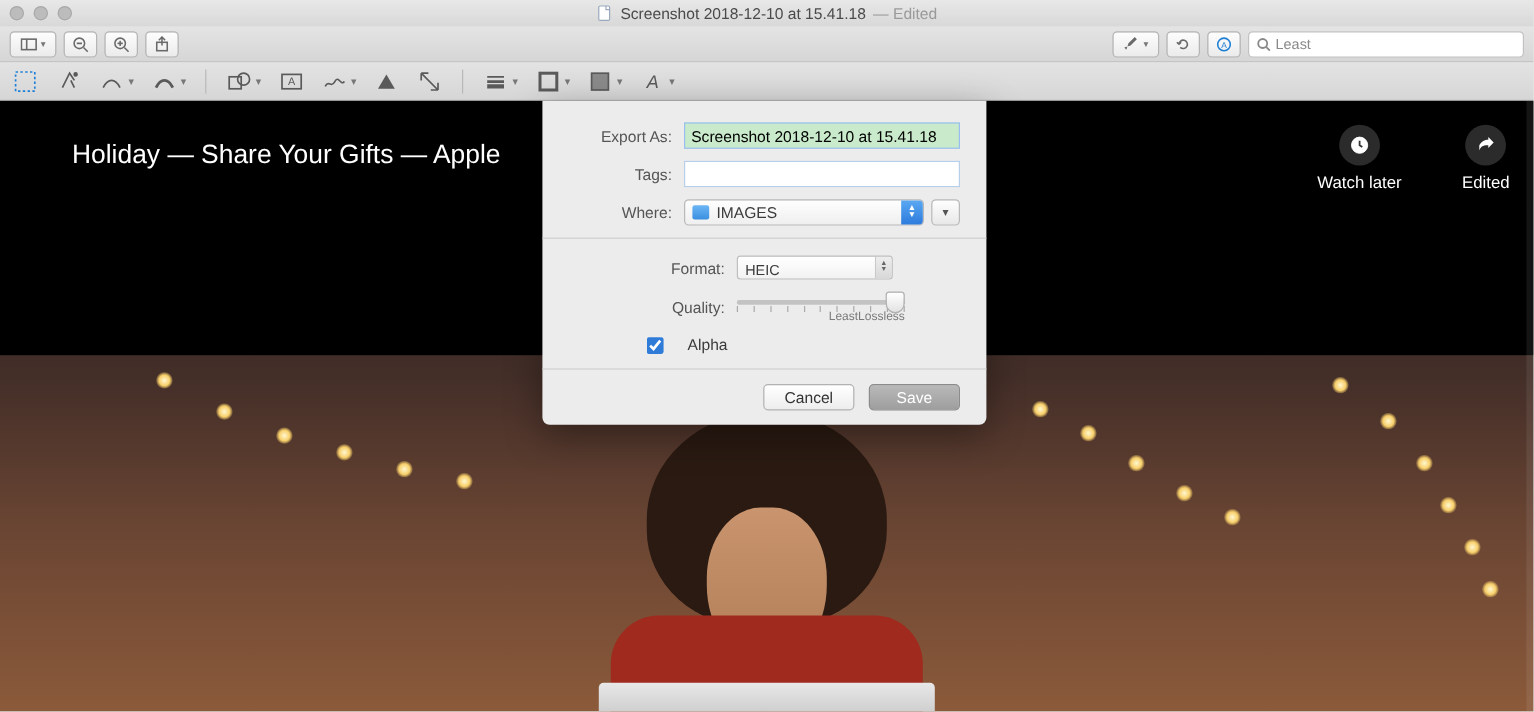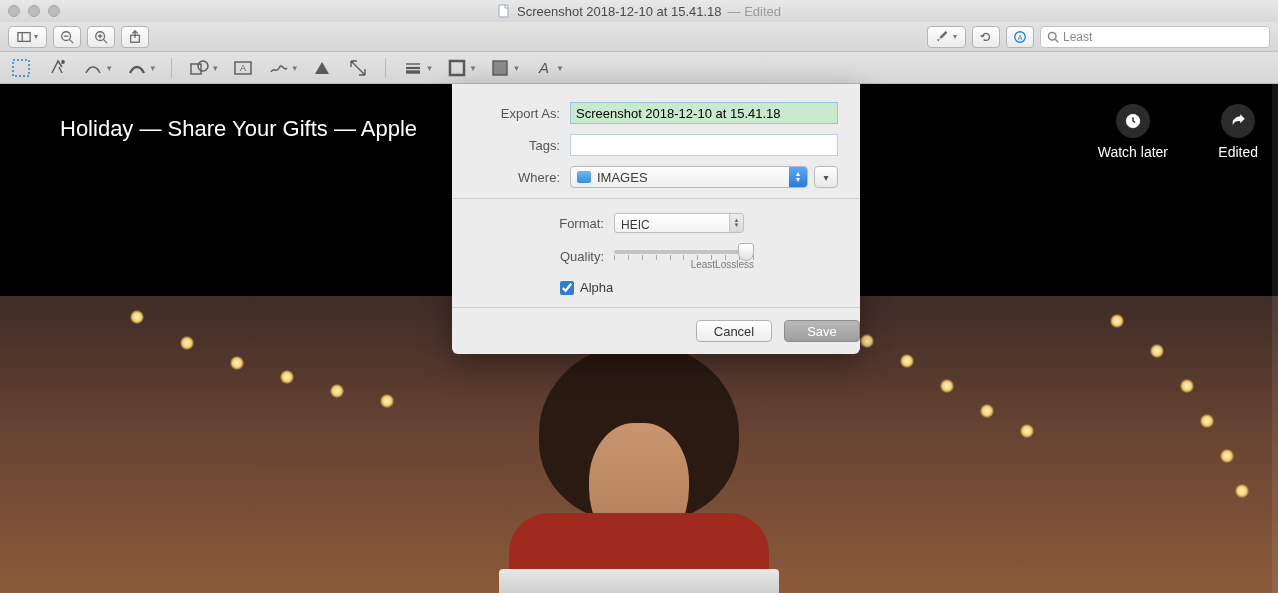--- a/index.html
+++ b/index.html
@@ -39,46 +39,46 @@
   .share-btn { right:20px; }
   .lights span { position:absolute; width:14px; height:14px; border-radius:50%; background:radial-gradient(circle,#fff7d0,#f7cf6a 45%,rgba(247,207,106,0) 75%); filter:blur(0.4px); }
   .face { position:absolute; bottom:0; left:50%; transform:translateX(-50%); width:260px; height:250px; }
   .hair { position:absolute; top:0; left:30px; width:200px; height:180px; background:#2a1a12; border-radius:50% 50% 45% 45%; }
   .face-skin { position:absolute; top:80px; left:80px; width:100px; height:130px; background:linear-gradient(#c9946e,#b07e58); border-radius:45% 45% 50% 50%; }
   .sweater { position:absolute; bottom:0; left:0; width:260px; height:80px; background:#a02a1e; border-radius:40px 40px 0 0; }
   .laptop { position:absolute; bottom:0; left:50%; transform:translateX(-50%); width:280px; height:24px; background:linear-gradient(#e8e8e8,#cfcfcf); border-radius:4px 4px 0 0; }
   .scroll-track { position:absolute; right:0; top:0; width:6px; height:100%; background:rgba(255,255,255,0.08); }
 
   
-  .sheet { position:absolute; top:84px; left:452px; width:408px; background:#ececec; box-shadow:0 10px 30px rgba(0,0,0,0.35); border-radius:0 0 6px 6px; z-index:50; font-size:13px; color:#3a3a3a; }
+  .sheet { position:absolute; top:84px; left:452px; width:370px; background:#ececec; box-shadow:0 10px 30px rgba(0,0,0,0.35); border-radius:0 0 6px 6px; z-index:50; font-size:13px; color:#3a3a3a; }
   .sheet-body { padding:18px 22px 6px 22px; }
   .row { display:flex; align-items:center; margin-bottom:10px; }
   .row label { width:86px; text-align:right; margin-right:10px; color:#555; font-size:13px; }
   .txt { flex:1; height:22px; border:1px solid #b7cfe8; background:#fff; padding:0 5px; font-size:13px; }
   .txt.sel { background:#c9eacb; border:1px solid #9bbef0; }
   .where-wrap { flex:1; display:flex; gap:6px; }
   .where-select { flex:1; height:22px; background:linear-gradient(#fefefe,#efefef); border:1px solid #b9b9b9; border-radius:4px; display:flex; align-items:center; padding:0 6px; gap:6px; font-size:13px; position:relative; }
   .where-select .fld { width:14px; height:12px; background:linear-gradient(#6bb6f5,#3a8fe0); border-radius:2px; }
   .where-select .endcap { position:absolute; right:0; top:0; bottom:0; width:18px; background:linear-gradient(#5aa8f2,#2d7bdc); border-radius:0 3px 3px 0; display:flex; flex-direction:column; align-items:center; justify-content:center; color:#fff; font-size:7px; line-height:6px; }
   .sq-btn { width:24px; height:22px; border:1px solid #b9b9b9; border-radius:4px; background:linear-gradient(#fefefe,#e8e8e8); display:flex; align-items:center; justify-content:center; font-size:10px; color:#555; }
   .divider { height:1px; background:#cfcfcf; margin:8px -22px 14px -22px; }
   .fmt-row label, .q-row label, .fs-row label { width:130px; }
   .fmt-select { width:130px; height:20px; border:1px solid #bfbfbf; border-radius:3px; background:linear-gradient(#fff,#f2f2f2); padding:0 6px; display:flex; align-items:flex-end; position:relative; font-size:12px; }
   .fmt-select .endcap2 { position:absolute; right:0; top:0; bottom:0; width:14px; background:linear-gradient(#ededed,#d8d8d8); border-left:1px solid #c9c9c9; border-radius:0 3px 3px 0; display:flex; flex-direction:column; align-items:center; justify-content:center; font-size:6px; color:#666; line-height:5px; }
   .slider-wrap { width:140px; position:relative; }
   .slider-track { height:4px; background:#c3c3c3; border-radius:2px; position:relative; top:7px; }
   .slider-thumb { position:absolute; top:0; right:0; width:16px; height:18px; background:linear-gradient(#fff,#e2e2e2); border:1px solid #b0b0b0; border-radius:3px 3px 8px 8px; }
   .ticks { position:absolute; top:12px; left:0; right:0; display:flex; justify-content:space-between; }
   .ticks span { width:1px; height:5px; background:#aaa; }
   .slider-labels { display:flex; justify-content:flex-end; font-size:10px; color:#7a7a7a; margin-top:12px; }
-  .chk { display:flex; align-items:center; gap:6px; font-size:13px; margin-left:86px; margin-bottom:6px; }
+  .chk { display:flex; align-items:center; gap:20px; font-size:13px; margin-left:65px; margin-bottom:6px; }
   .chk input { accent-color:#2f7bd8; width:14px; height:14px; }
   .fs-row { display:flex; font-size:11px; color:#6b6b6b; margin-left:0; }
   .fs-row .l { width:140px; text-align:right; padding-right:10px; }
-  .sheet-footer { border-top:1px solid #cfcfcf; padding:12px 0; display:flex; justify-content:flex-end; gap:12px; }
+  .sheet-footer { border-top:1px solid #cfcfcf; padding:12px 22px; display:flex; justify-content:flex-end; gap:12px; }
   .btn { width:76px; height:22px; border-radius:4px; font-size:13px; border:1px solid #b2b2b2; display:flex; align-items:center; justify-content:center; }
   .btn.cancel { background:linear-gradient(#fff,#ededed); color:#333; }
   .btn.save { background:linear-gradient(#b9b9b9,#9e9e9e); color:#fff; border:1px solid #8c8c8c; }
 </style>
 </head>
 <body>
 
 <div class="titlebar">
   <div class="traffic">
     <span></span>

